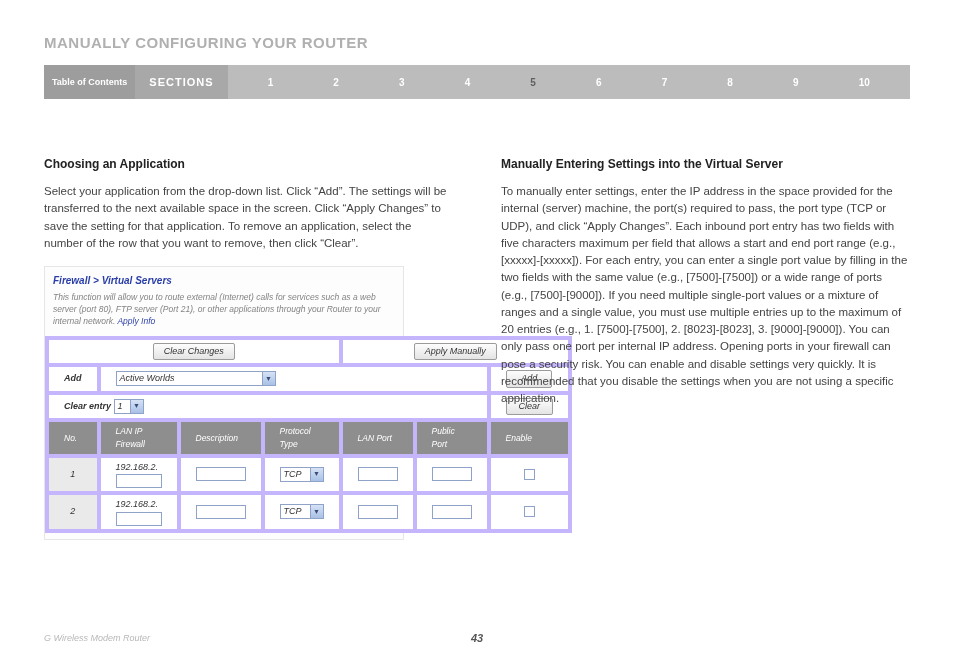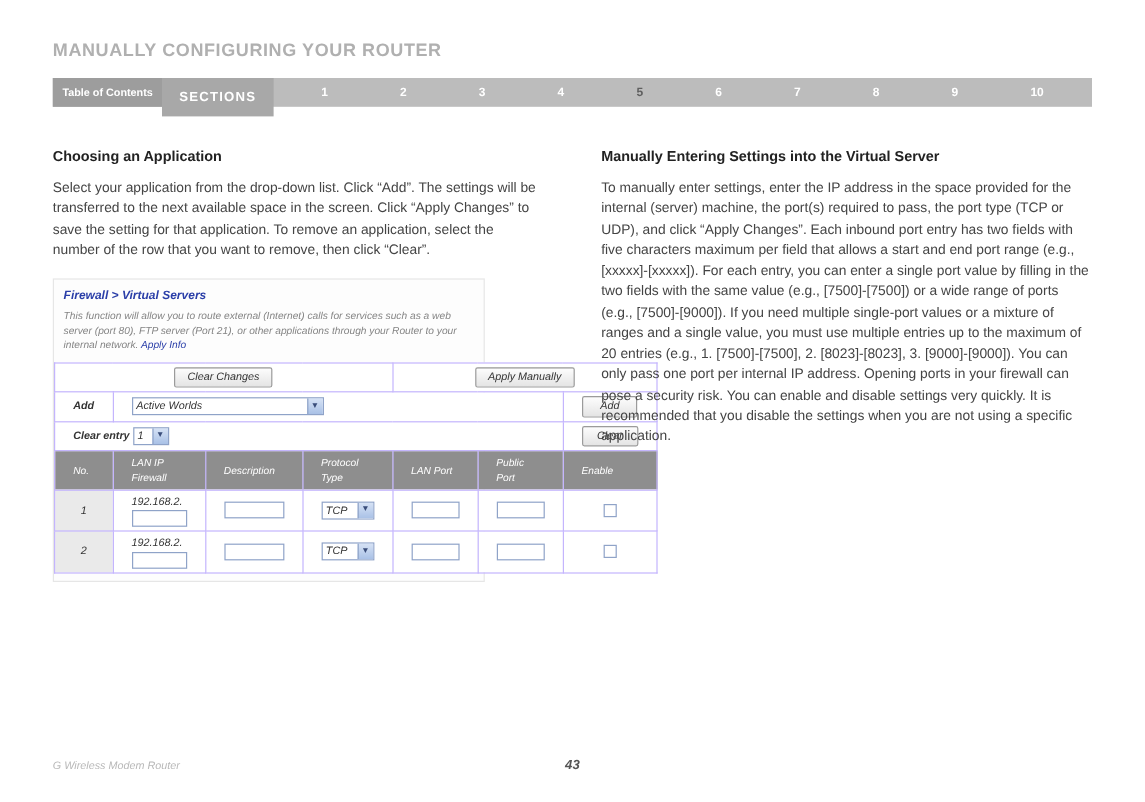--- a/index.html
+++ b/index.html
@@ -13,21 +13,21 @@
   .page-title {
     font-size: 15px;
     font-weight: bold;
     letter-spacing: 0.5px;
     color: #b0b0b0;
     margin-bottom: 14px;
   }
   .nav-bar {
     display: flex;
     align-items: stretch;
-    height: 24px;
+    height: 34px;
     font-size: 10px;
     font-weight: bold;
     color: #fff;
     background: #bcbcbc;
   }
   .nav-toc {
     background: #9d9d9d;
     padding: 0 8px;
     display: flex;
     align-items: center;
@@ -46,41 +46,41 @@
     display: flex;
     align-items: center;
     justify-content: space-around;
     padding: 0 10px;
   }
   .nav-num { color: #fff; font-size: 10px; }
   .nav-num.active { color: #5f5f5f; }
   .columns {
     display: flex;
     gap: 48px;
-    margin-top: 32px;
+    margin-top: 56px;
   }
   .col { flex: 1; font-size: 11.5px; line-height: 1.5; color: #444; }
   .col h3 { font-size: 12px; font-weight: bold; margin-bottom: 10px; color: #222; }
   .col p { margin-bottom: 14px; }
   .screenshot-panel {
     margin-top: 14px;
     border: 1px solid #e6e6e6;
     background: #fdfdfd;
     width: 360px;
     font-family: Tahoma, Verdana, sans-serif;
     font-size: 9px;
     color: #3a3a9a;
     padding: 0 0 6px 0;
     font-style: italic;
   }
   .breadcrumb { color: #2a3ea8; font-size: 10px; font-weight: bold; padding: 6px 8px 4px 8px; }
   .panel-desc { color: #848484; font-size: 8.5px; line-height: 1.4; padding: 0 8px 8px 8px; }
   .panel-desc .more { color: #2a3ea8; }
   .tbl { width: 100%; border-collapse: collapse; font-size: 9px; color: #333; }
-  .tbl td, .tbl th { border: 1px solid #c4b5fd; padding: 3px 15px; background: #fff; }
+  .tbl td, .tbl th { border: 4px solid #c4b5fd; padding: 3px 15px; background: #fff; }
   .tbl th { background: #8e8e8e; color: #fff; font-weight: normal; font-size: 8.5px; text-align: left; }
   .row-hdr th { background: #8e8e8e; }
   .btn {
     display: inline-block;
     border: 1px solid #9b9b9b;
     background: linear-gradient(#fdfdfd,#e4e4e4);
     font-size: 9px;
     color: #333;
     padding: 1px 10px;
     border-radius: 2px;

